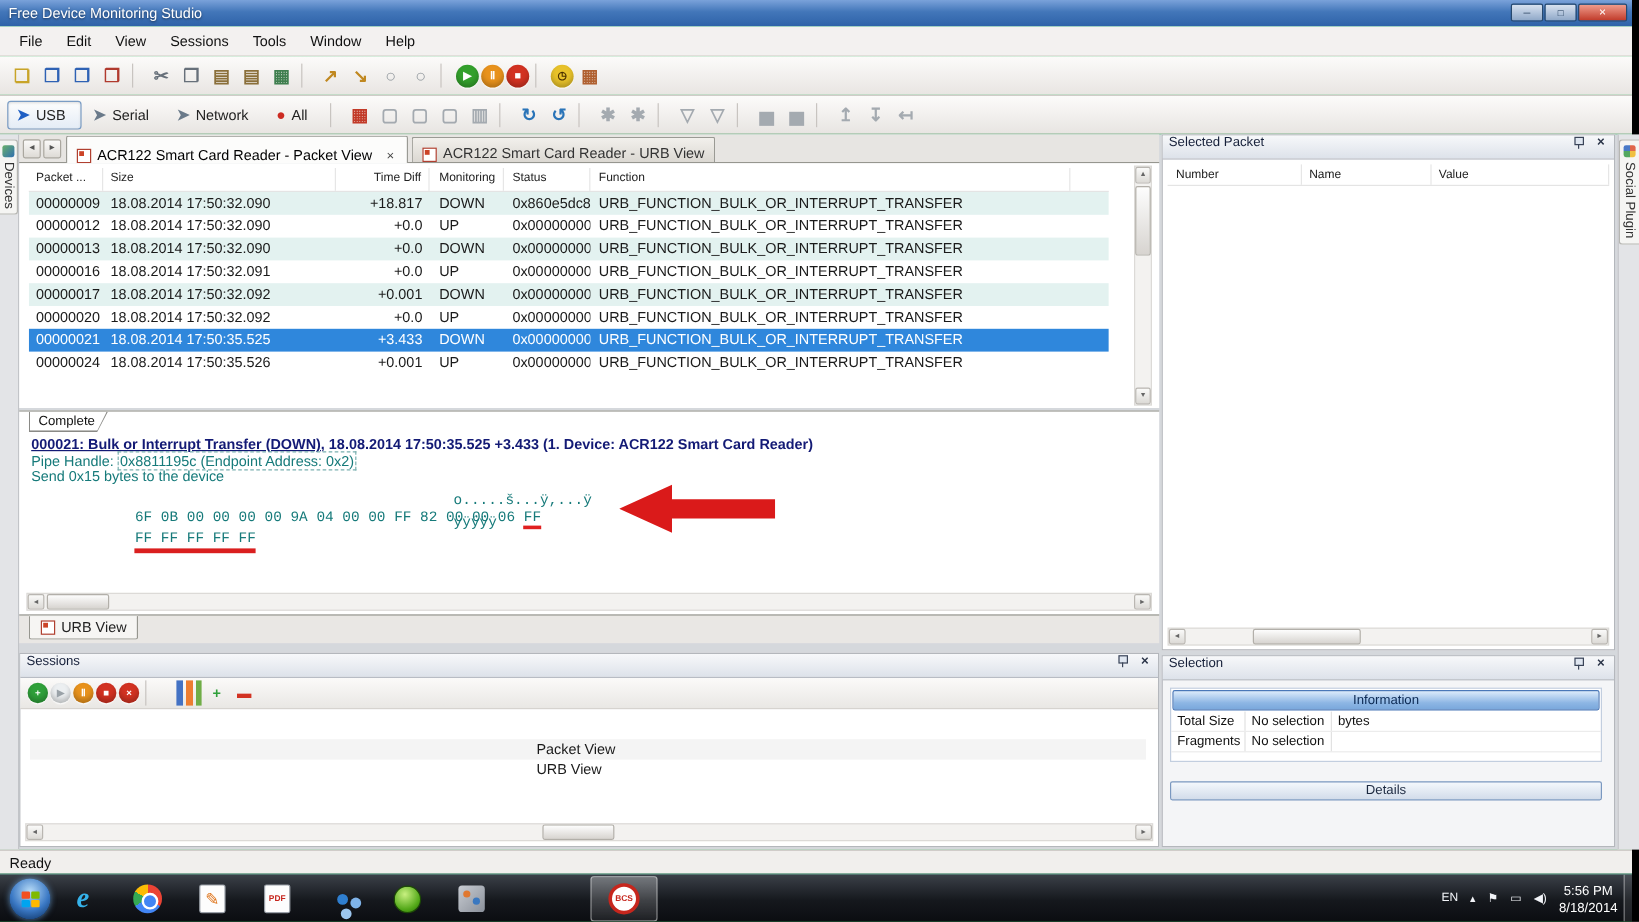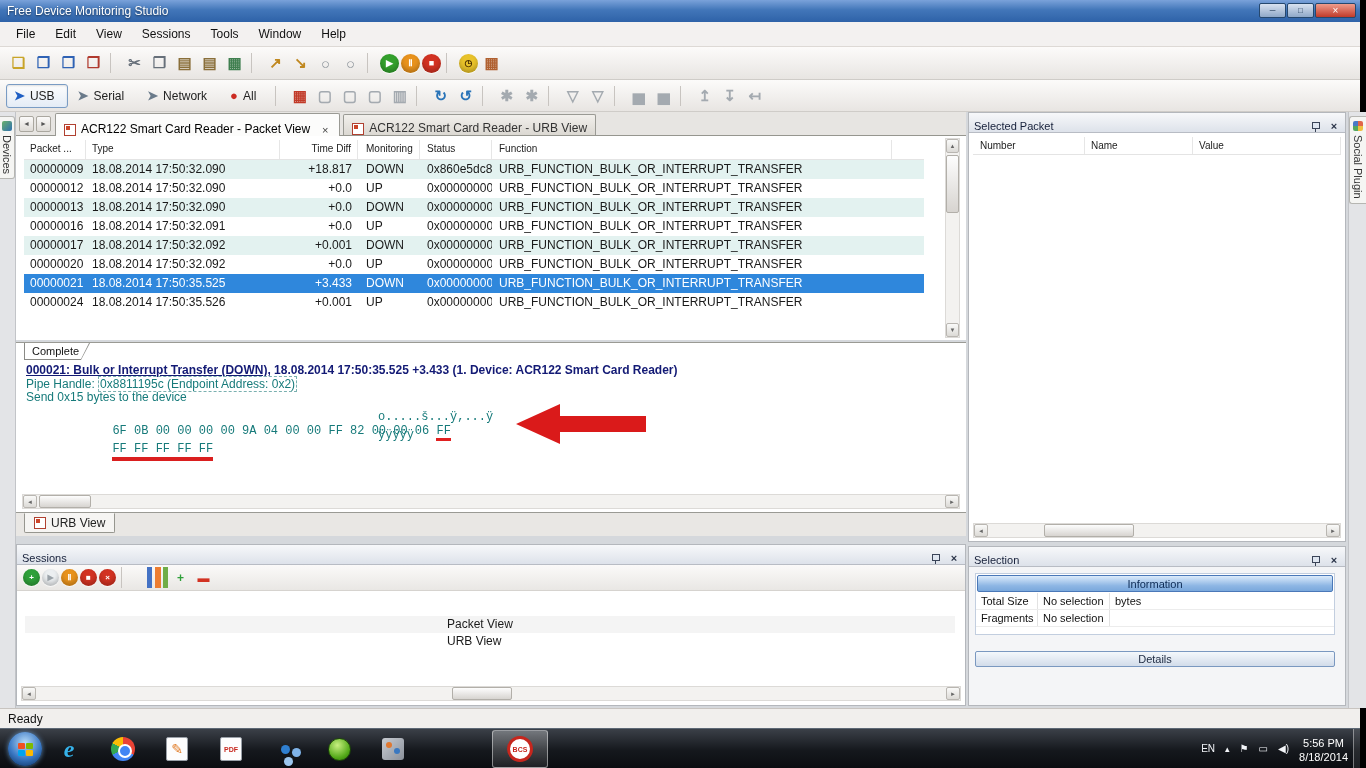--- a/index.html
+++ b/index.html
@@ -98,21 +98,21 @@
   .hscroll{height:15px}
   .hscroll .left{left:0}.hscroll .right{right:0}
   .detail-area .hscroll{position:absolute;left:6px;right:6px;bottom:3px}
   .detail-area .sb-thumb{top:0;bottom:0;left:16px;width:52px}
 
   
   .bottom-tabbar{position:absolute;left:0;top:400px;width:100%;height:24px;background:#e9e7e4;border-top:1px solid #9a9a94}
   .btab{position:absolute;left:8px;top:0;display:flex;align-items:center;gap:5px;height:20px;padding:0 9px;background:#f6f5f3;border:1px solid #96968f;border-top:1px solid #f6f5f3;border-radius:0 0 2px 2px;color:#222}
 
   
-  .panel-head{height:20px;background:linear-gradient(#f7f8fa,#dde2ea);border-bottom:1px solid #b8bcc4;display:flex;align-items:flex-end;padding:0 5px;font-size:11px;color:#16203a}
+  .panel-head{height:20px;background:linear-gradient(#f7f8fa,#dde2ea);border-bottom:1px solid #b8bcc4;display:flex;align-items:flex-start;padding:0 5px;font-size:11px;color:#16203a}
   .panel-head .title{flex:1}
   .pin{width:11px;height:11px;position:relative;margin-right:6px}
   .pin::before{content:"";position:absolute;left:1px;top:1px;width:6px;height:5px;border:1px solid #3a4458;background:#dfe6f0}
   .pin::after{content:"";position:absolute;left:4px;top:7px;width:1px;height:4px;background:#3a4458}
   .phclose{width:12px;font-size:11px;color:#2a3448;text-align:center;font-weight:bold}
 
   .sessions{position:absolute;left:0;top:432px;width:100%;height:162px;background:#fff;border:1px solid #b4b7bc}
   .sess-toolbar{height:26px;background:linear-gradient(#fbfaf9,#e9e7e4);border-bottom:1px solid #d6d3cf;display:flex;align-items:center;padding-left:5px}
   .sess-toolbar .icn{width:21px;height:21px;font-size:12px}
   .sess-toolbar .k-circle{width:17px;height:17px;font-size:8px}
@@ -284,21 +284,21 @@
         </div>
         <div class="dtab">
           <span class="tabicon"></span>
           <span>ACR122 Smart Card Reader - URB View</span>
         </div>
       </div>
 
       <div class="packet-area">
         <div class="phead">
           <span class="hcell c0">Packet ...</span>
-          <span class="hcell c1">Type</span>
+          <span class="hcell c1">Size</span>
           <span class="hcell c2">Time Diff</span>
           <span class="hcell c3">Monitoring</span>
           <span class="hcell c4">Status</span>
           <span class="hcell c5">Function</span>
         </div>
         <div class="packet-rows">
             <div class="trow tint">
               <span class="tcell c0">00000009</span>
               <span class="tcell c1">18.08.2014 17:50:32.090</span>
               <span class="tcell c2">+18.817</span>

